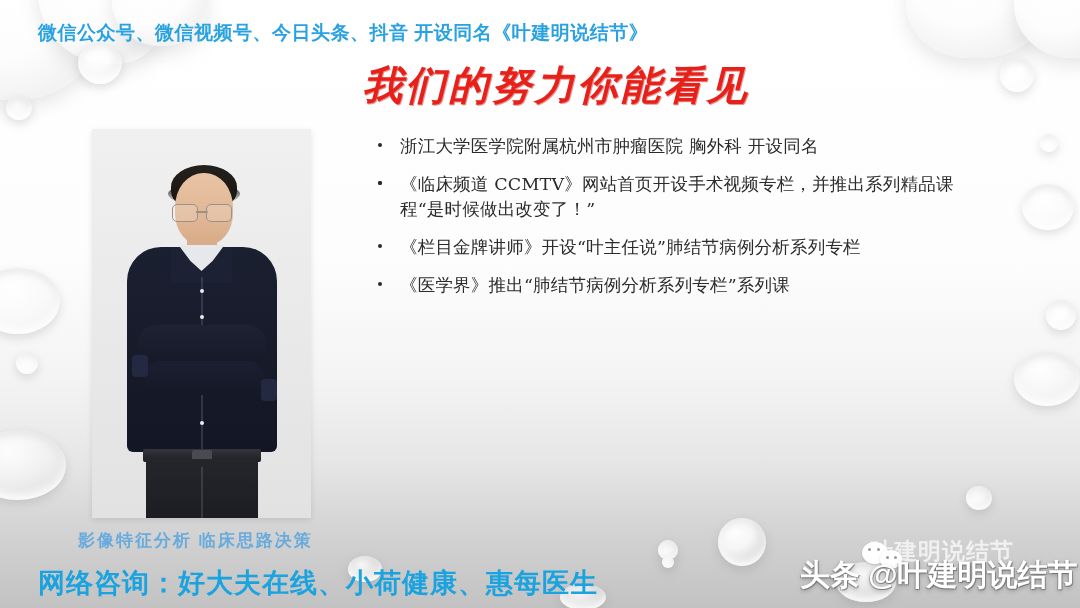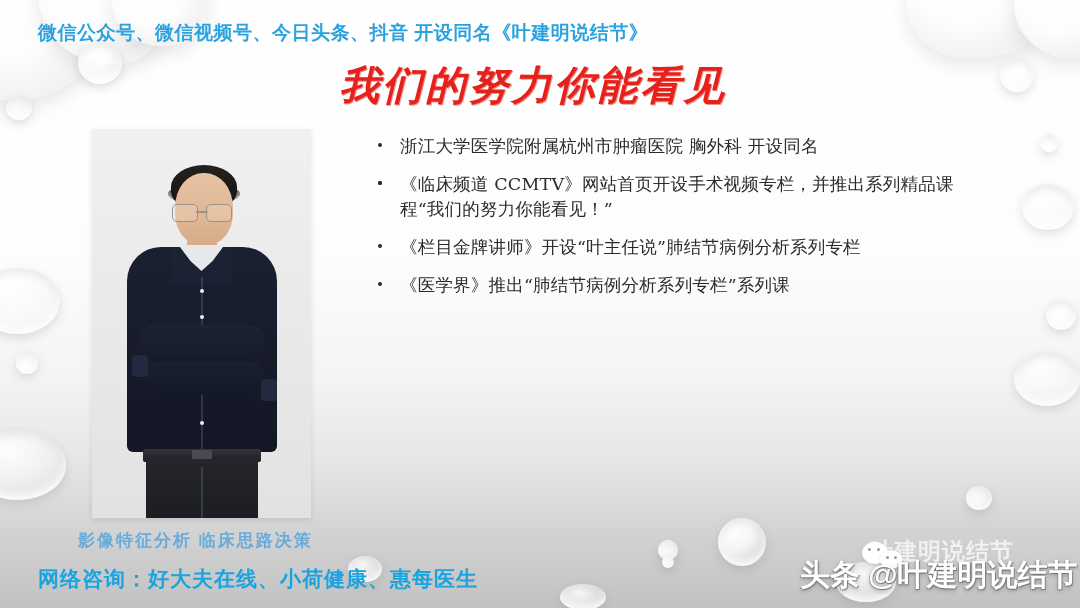--- a/index.html
+++ b/index.html
@@ -45,21 +45,21 @@
   }
   
   .header-line{
     position:absolute;left:38px;top:20px;
     font-size:19px;font-weight:bold;color:#2aa2e0;
     letter-spacing:.5px;white-space:nowrap;
     text-shadow:0 0 1px rgba(255,255,255,.8);
   }
   
   .main-title{
-    position:absolute;left:323px;top:58px;width:420px;
+    position:absolute;left:346px;top:58px;width:420px;
     text-align:center;
     font-family:"DejaVu Sans","Liberation Sans",sans-serif;
     font-size:40px;font-weight:bold;font-style:italic;
     color:#e8201a;letter-spacing:3px;white-space:nowrap;
     text-shadow:1px 1px 0 rgba(200,20,15,.45);
   }
   
   .photo{
     position:absolute;left:92px;top:129px;width:219px;height:389px;
     background:linear-gradient(to bottom,#f0f0f0 0%,#eaeaea 45%,#e2e2e2 100%);
@@ -164,21 +164,21 @@
     border-radius:50%;background:#2b2b2b;
   }
   
   .tagline{
     position:absolute;left:78px;top:529px;
     font-size:17px;font-weight:bold;color:#63a9dd;
     letter-spacing:2px;white-space:nowrap;opacity:.95;
   }
   .consult{
     position:absolute;left:38px;top:565px;
-    font-size:21px;font-weight:bold;color:#1ba3e0;
+    font-size:27px;font-weight:bold;color:#1ba3e0;
     letter-spacing:1px;white-space:nowrap;
   }
   
   .wm-faint{
     position:absolute;left:870px;top:536px;
     font-size:23px;font-weight:bold;color:rgba(255,255,255,.70);
     letter-spacing:1px;white-space:nowrap;
   }
   .wm-main{
     position:absolute;left:800px;top:555px;
@@ -270,21 +270,21 @@
   <div class="bullets">
     <div class="bullet">
       <span class="dot"></span>
       <span>浙江大学医学院附属杭州市肿瘤医院  胸外科 开设同名</span>
     </div>
     <div class="bullet">
       <span class="dot"></span>
     </div>
     <div class="bullet">
       <span class="dot"></span>
-      <span>《临床频道 CCMTV》网站首页开设手术视频专栏，并推出系列精品课程“我们的努力你能看见！”</span>
+      <span>《临床频道 CCMTV》网站首页开设手术视频专栏，并推出系列精品课程“是时候做出改变了！”</span>
     </div>
     <div class="bullet">
       <span class="dot"></span>
       <span>《栏目金牌讲师》开设“叶主任说”肺结节病例分析系列专栏</span>
     </div>
     <div class="bullet">
       <span class="dot"></span>
       <span>《医学界》推出“肺结节病例分析系列专栏”系列课</span>
     </div>
   </div>

